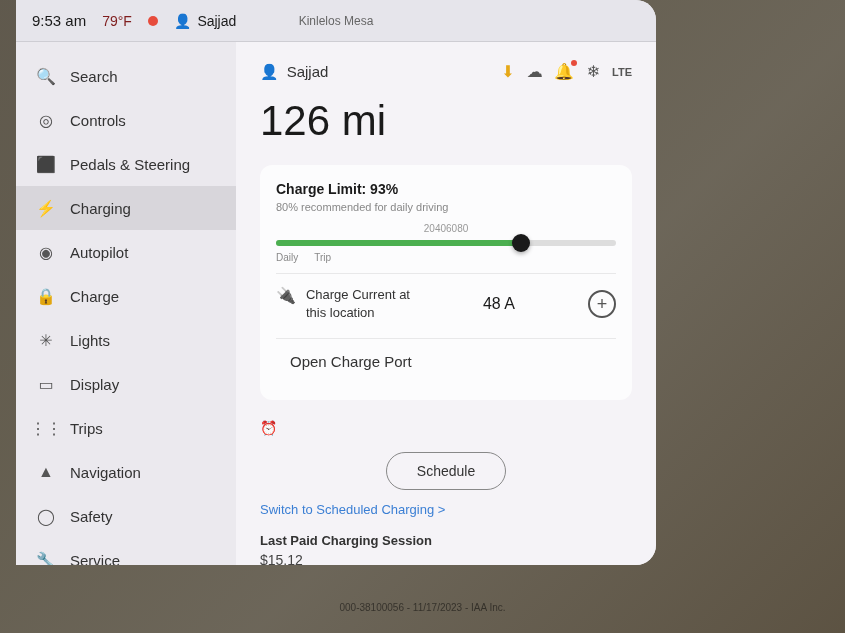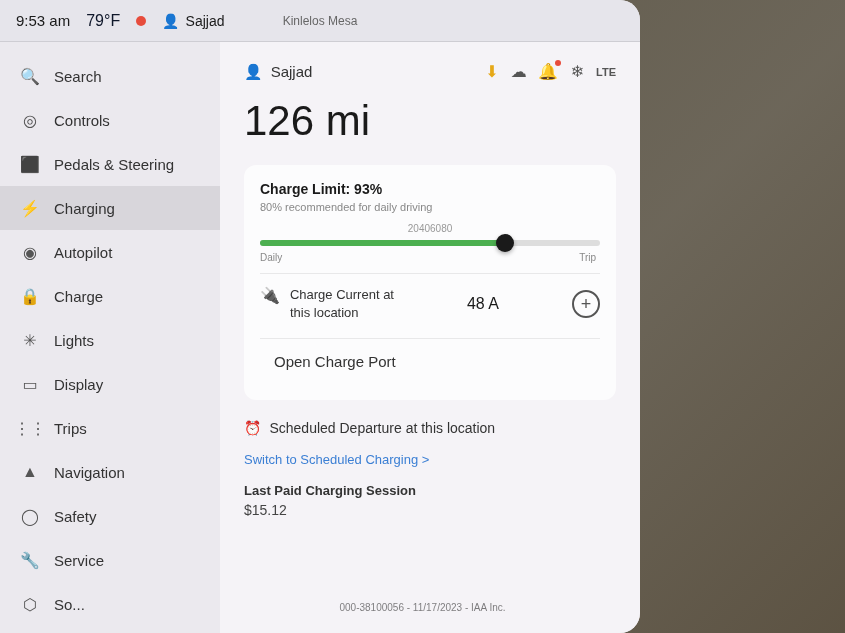--- a/index.html
+++ b/index.html
@@ -17,23 +17,23 @@
       position: absolute;
       top: 0; left: 0; right: 0; bottom: 0;
       background: linear-gradient(135deg, #c8b89a 0%, #d4c4a0 30%, #e8d8b8 60%, #c0a880 100%);
       opacity: 0.4;
       z-index: 0;
     }
 
     
     .screen {
       position: absolute;
-      top: 0; left: 0;
+      top: 0; left: 16px;
       width: 640px;
-      height: 633px;
+      height: 565px;
       background: rgba(240, 238, 242, 0.95);
       border-radius: 0 20px 20px 0;
       overflow: hidden;
       z-index: 1;
     }
 
     
     .status-bar {
       display: flex;
       align-items: center;
@@ -44,22 +44,22 @@
       gap: 16px;
     }
 
     .status-bar .time {
       font-size: 15px;
       font-weight: 500;
       color: #1a1a1a;
     }
 
     .status-bar .temp {
-      font-size: 16px;
-      color: #0f172a;
+      font-size: 14px;
+      color: #7f1d1d;
     }
 
     .status-bar .record-dot {
       width: 10px; height: 10px;
       background: #e74c3c;
       border-radius: 50%;
     }
 
     .status-bar .user-info {
       display: flex;
@@ -489,21 +489,21 @@
             <span>20</span>
             <span>40</span>
             <span>60</span>
             <span>80</span>
             <span></span>
           </div>
           <div class="slider-track">
             <div class="slider-fill"></div>
             <div class="slider-thumb"></div>
           </div>
-          <div style="display:flex; justify-content:space-between; gap:16px; font-size:10px; color:#888; margin-top:6px; padding-right:4px;">
+          <div style="display:flex; justify-content:flex-start; gap:16px; font-size:10px; color:#888; margin-top:6px; padding-right:4px;">
             <span>Daily</span>
             <span>Trip</span>
           </div>
         </div>
 
         
         <div class="charge-current-row">
           <div class="charge-current-left">
             <span>🔌</span>
             <span class="charge-current-label">Charge Current at<br>this location</span>
@@ -512,23 +512,23 @@
           <div class="plus-btn">+</div>
         </div>
 
         
         <button class="open-charge-port-btn">Open Charge Port</button>
       </div>
 
       <div class="scheduled-section">
         <div class="scheduled-title">
           <span>⏰</span>
-          <span>Scheduled Departure at this location</span>
-        </div>
-
+        </div>
+
+        <button class="schedule-btn">Schedule</button>
 
         <div class="switch-link">Switch to Scheduled Charging &gt;</div>
 
         <div class="last-session">
           <div class="last-session-title">Last Paid Charging Session</div>
           <div class="last-session-amount">$15.12</div>
         </div>
       </div>
 
     </div>

